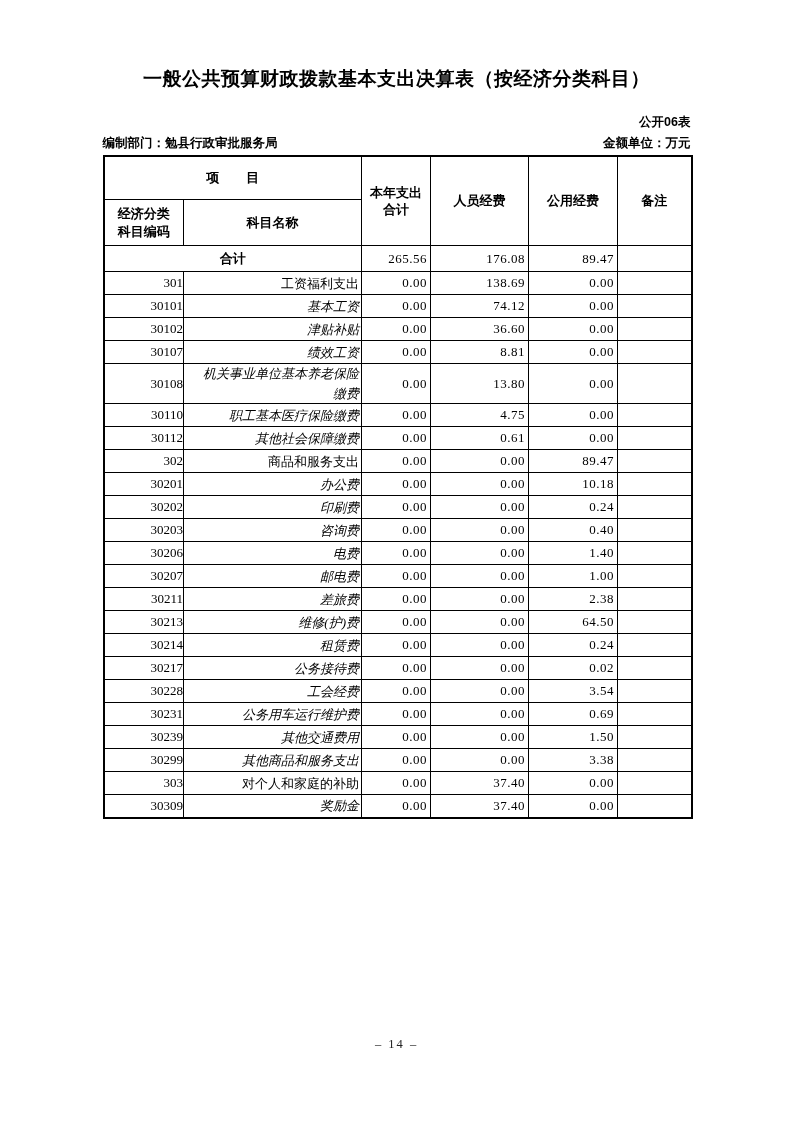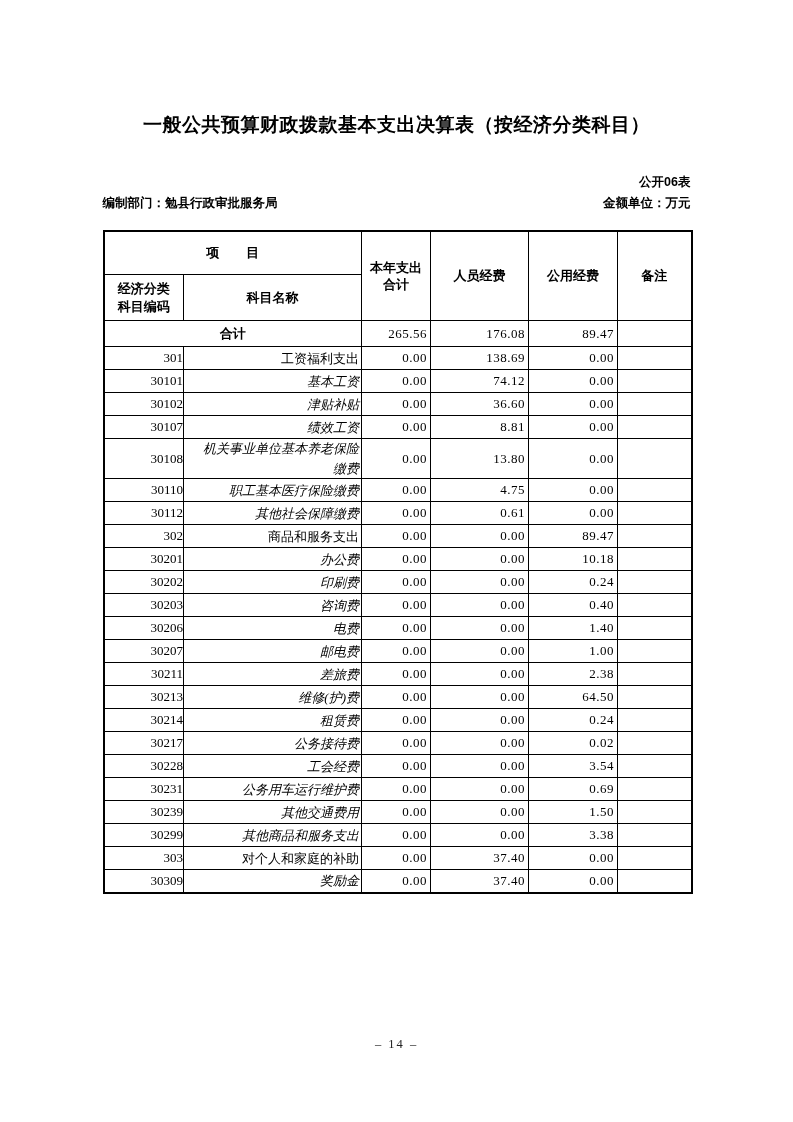--- a/index.html
+++ b/index.html
@@ -7,45 +7,45 @@
   body {
     width: 793px; height: 1122px;
     position: relative;
     font-family: "Liberation Serif", serif;
     color: #000;
     overflow: hidden;
   }
   .content {
     width: 588px;
     margin: 0 auto;
-    padding-top: 114px;
+    padding-top: 68px;
   }
   .doc-title {
     font-family: "Liberation Sans", sans-serif;
     font-weight: bold;
     font-size: 19px;
     text-align: center;
     letter-spacing: 0.5px;
     line-height: 1.2;
   }
   .table-label {
     font-family: "Liberation Sans", sans-serif;
     font-weight: bold;
     font-size: 12.5px;
     text-align: right;
-    margin-top: 37px;
+    margin-top: 23px;
   }
   .meta-row {
     display: flex;
     justify-content: space-between;
     font-family: "Liberation Sans", sans-serif;
     font-weight: bold;
     font-size: 12.5px;
     margin-top: 4px;
-    margin-bottom: 18px;
+    margin-bottom: 3px;
   }
   table.budget {
     border-collapse: collapse;
     width: 588px;
     table-layout: fixed;
     border: 2px solid #000;
   }
   table.budget th, table.budget td {
     border: 1px solid #000;
     font-size: 13px;

